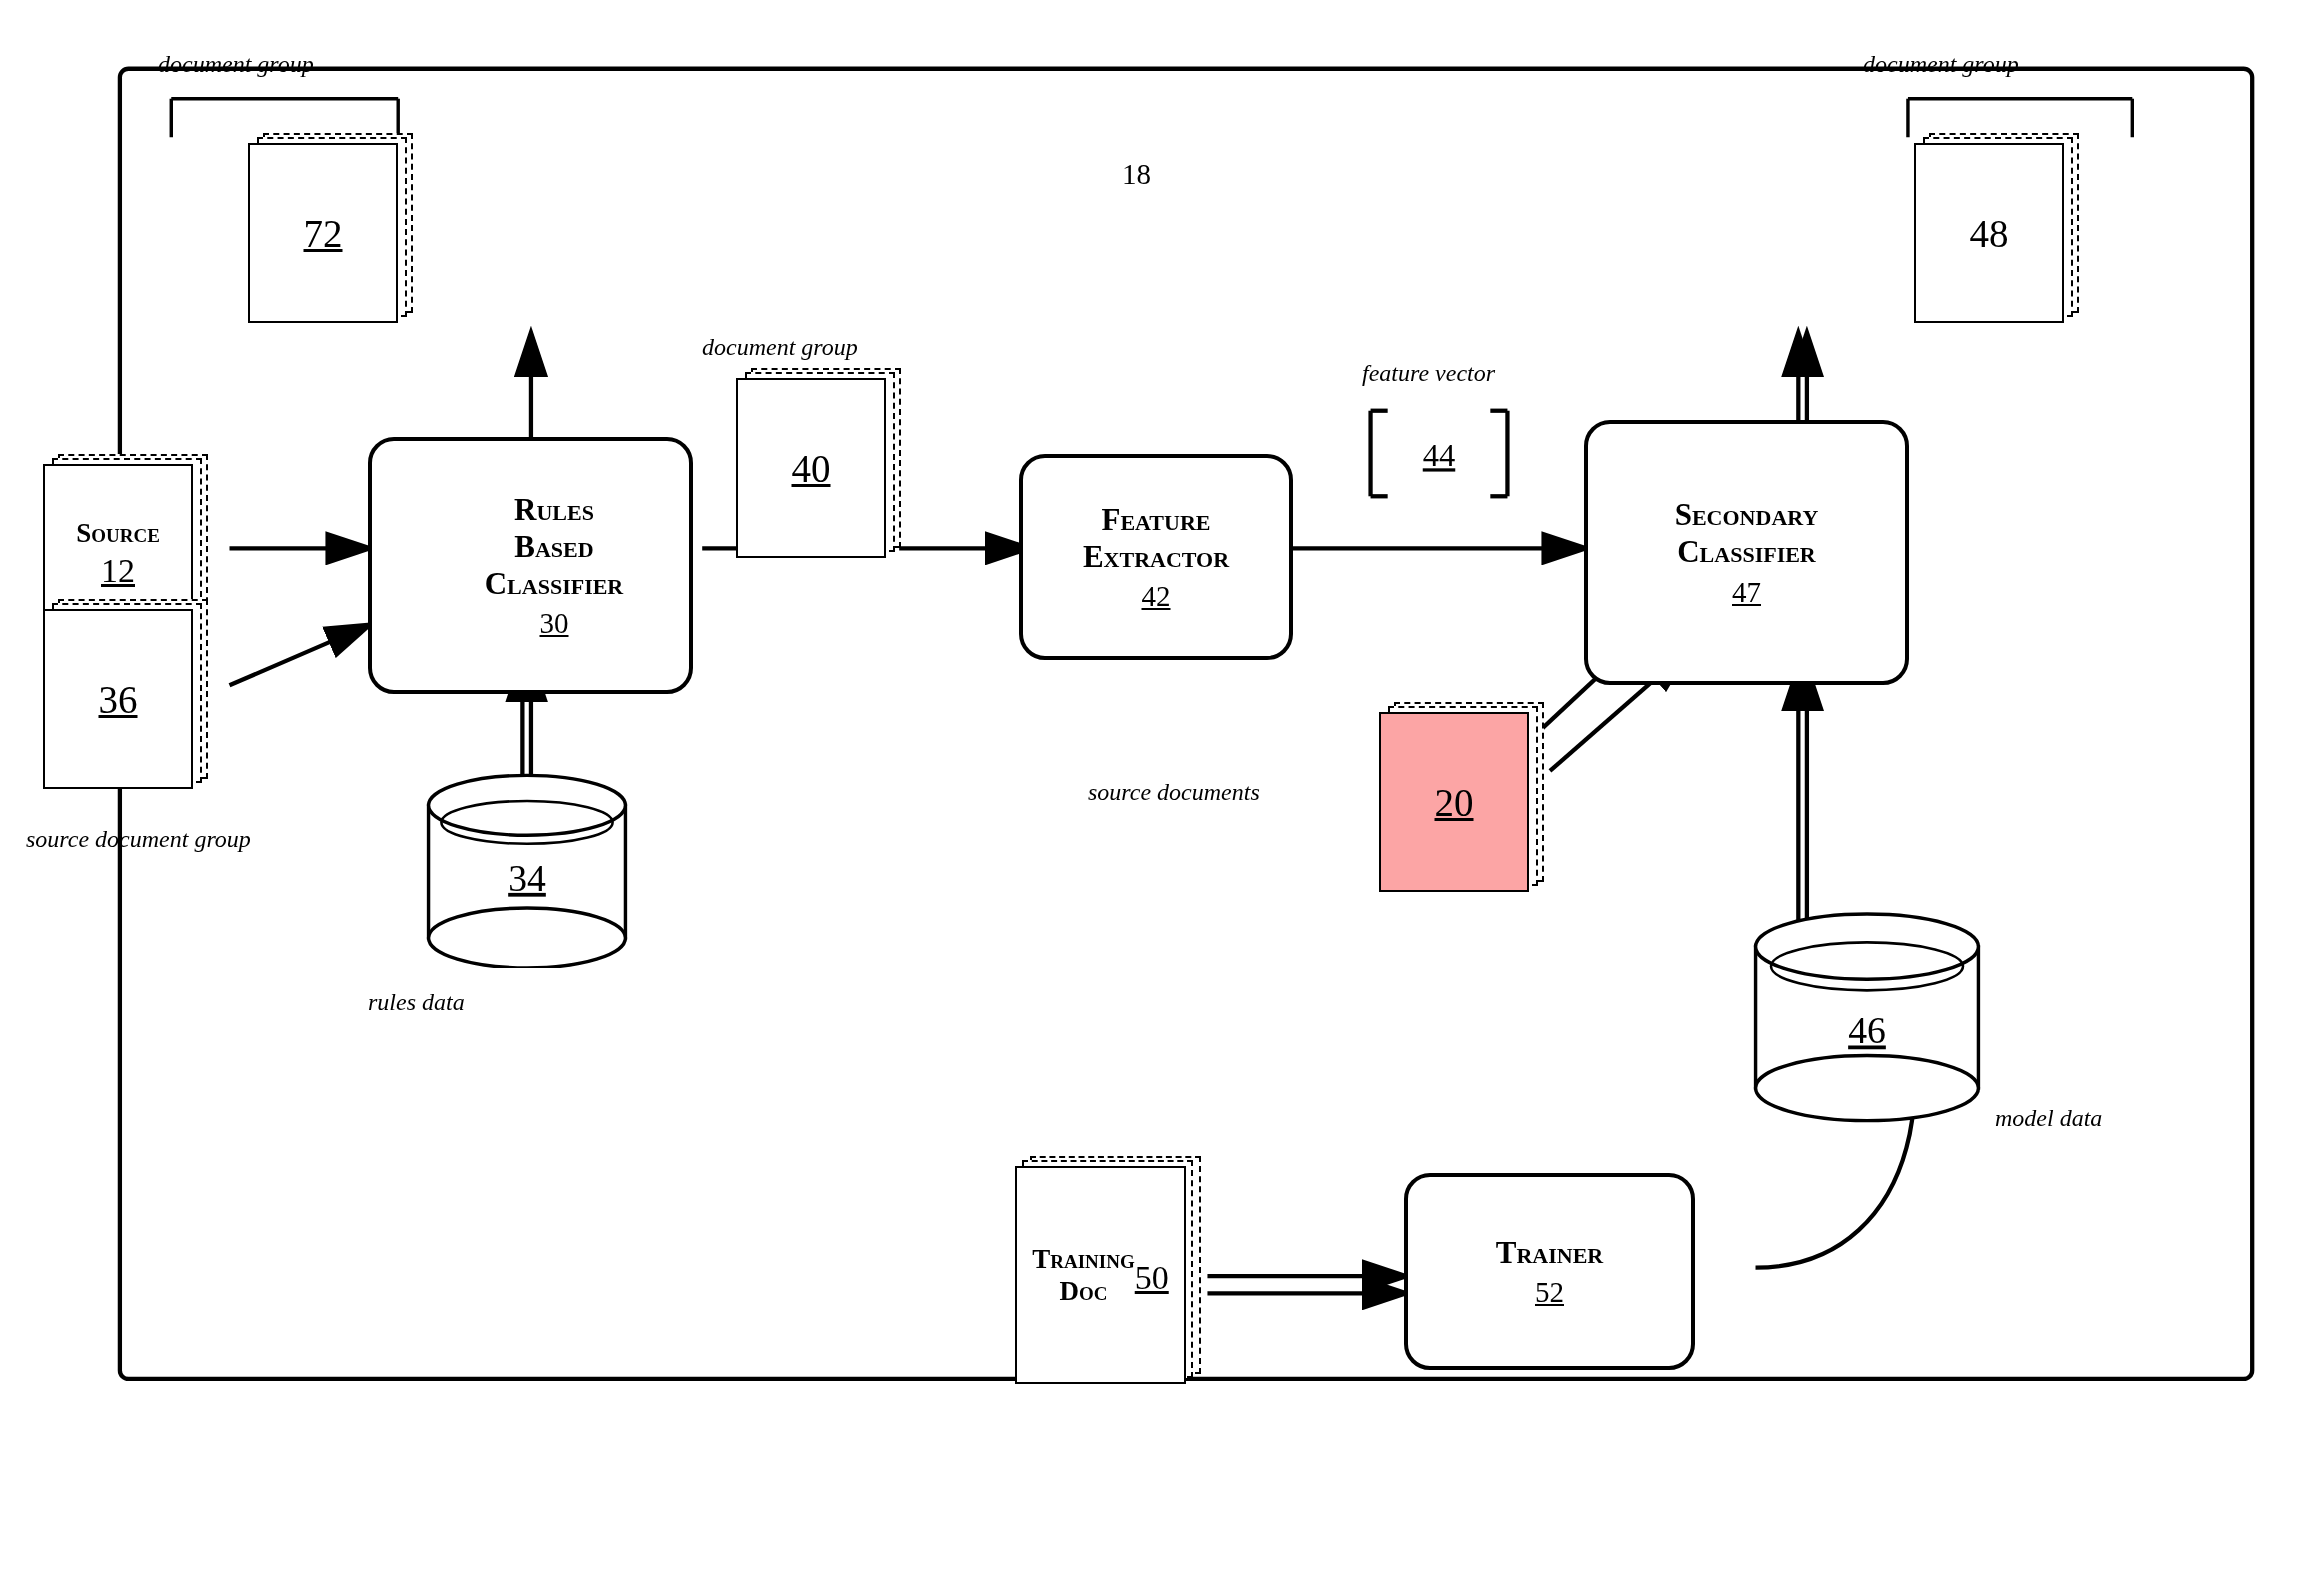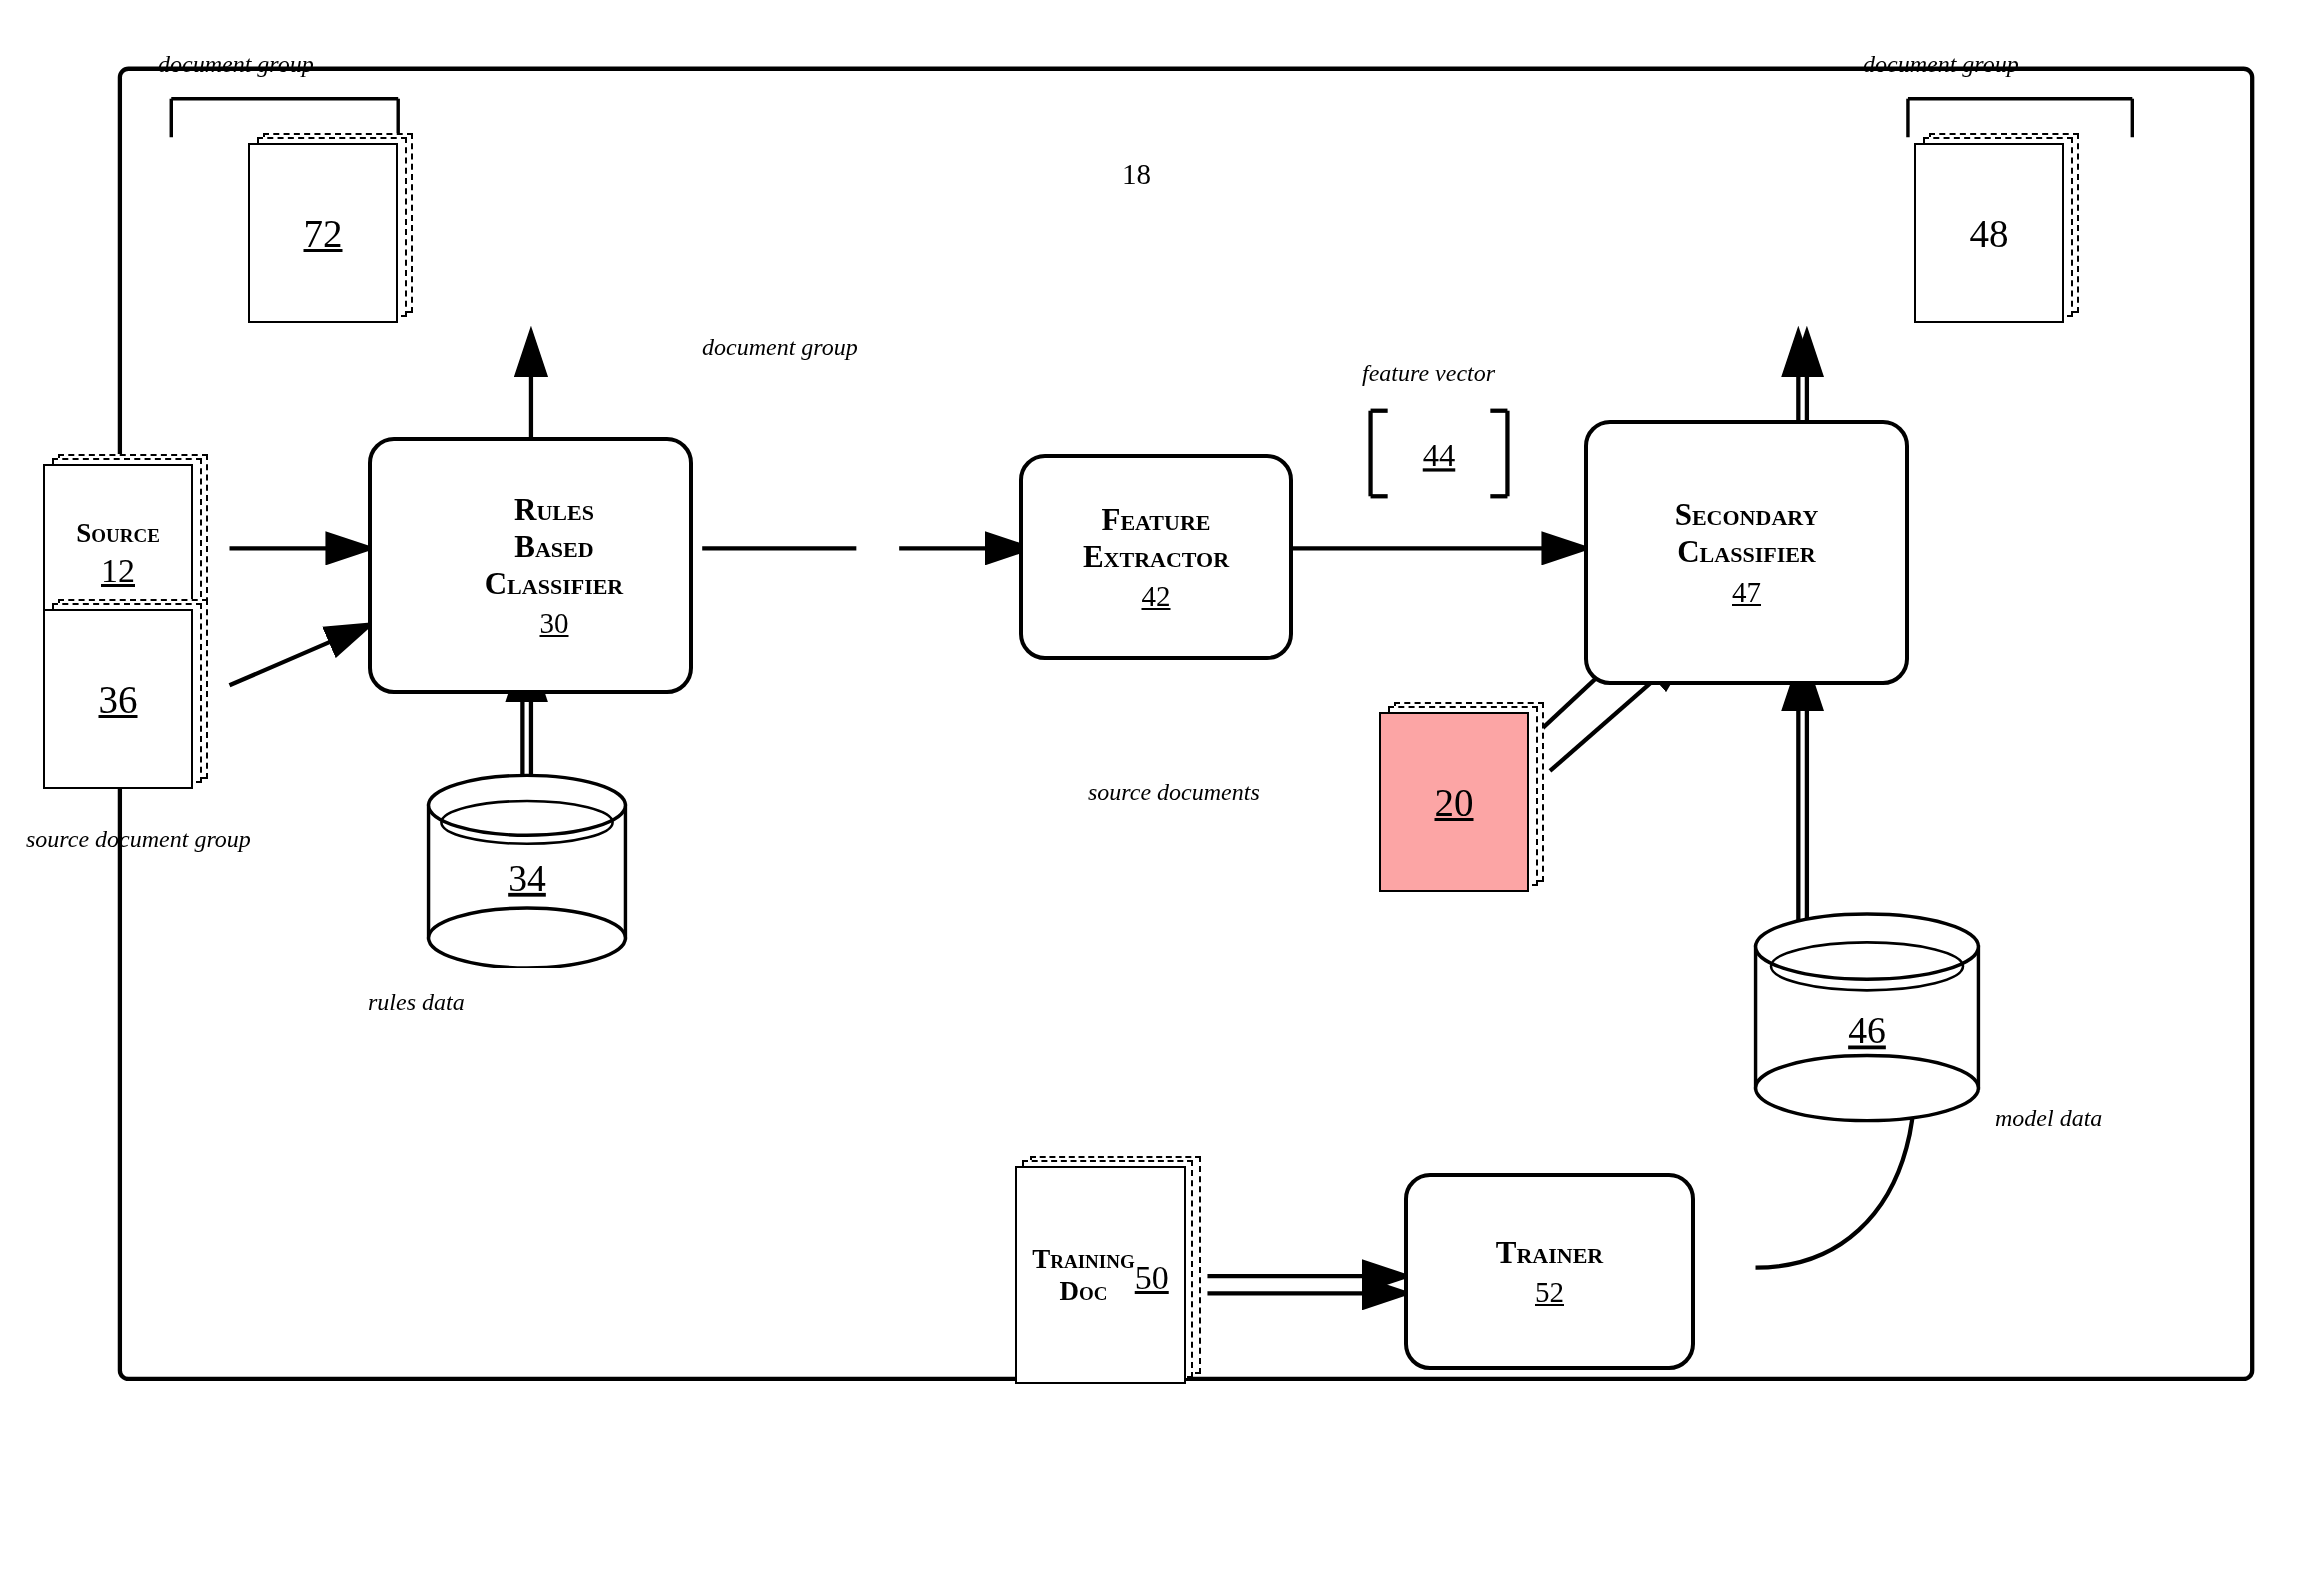--- a/index.html
+++ b/index.html
@@ -178,20 +178,27 @@
   <div class="doc-stack" style="left: 43px; top: 599px; width: 171px; height: 197px;">
     <div style="position:absolute; left:15.4px; top:0; width:150px; height:180px; border:2.6px dashed #000; background:#fff;"></div>
     <div style="position:absolute; left:8.6px; top:4.3px; width:150px; height:180px; border:2.6px dashed #000; background:#fff;"></div>
     <div style="position:absolute; left:0; top:10.3px; width:150px; height:180px; border:2.6px solid #000; background:#fff; display:flex; align-items:center; justify-content:center;">
       <span style="font-size:39px; text-decoration:underline;">36</span>
     </div>
   </div>
 
   <div class="label" style="left: 26px; top: 826px;">source document group</div>
 
+  <div class="doc-stack" style="left: 736px; top: 368px; width: 171px; height: 197px;">
+    <div style="position:absolute; left:15.4px; top:0; width:150px; height:180px; border:2.6px dashed #000; background:#fff;"></div>
+    <div style="position:absolute; left:8.6px; top:4.3px; width:150px; height:180px; border:2.6px dashed #000; background:#fff;"></div>
+    <div style="position:absolute; left:0; top:10.3px; width:150px; height:180px; border:2.6px solid #000; background:#fff; display:flex; align-items:center; justify-content:center;">
+      <span style="font-size:39px; text-decoration:underline;">40</span>
+    </div>
+  </div>
 
   <div class="label" style="left: 702px; top: 334px;">document group</div>
 
   <div class="box" style="left: 368px; top: 437px; width: 325px; height: 257px; padding-left: 47px;">
     <span class="box-title">Rules<br>Based<br>Classifier</span>
     <span class="box-number">30</span>
   </div>
 
   <div class="box" style="left: 1019px; top: 454px; width: 274px; height: 206px;">
     <span class="box-title">Feature<br>Extractor</span>

